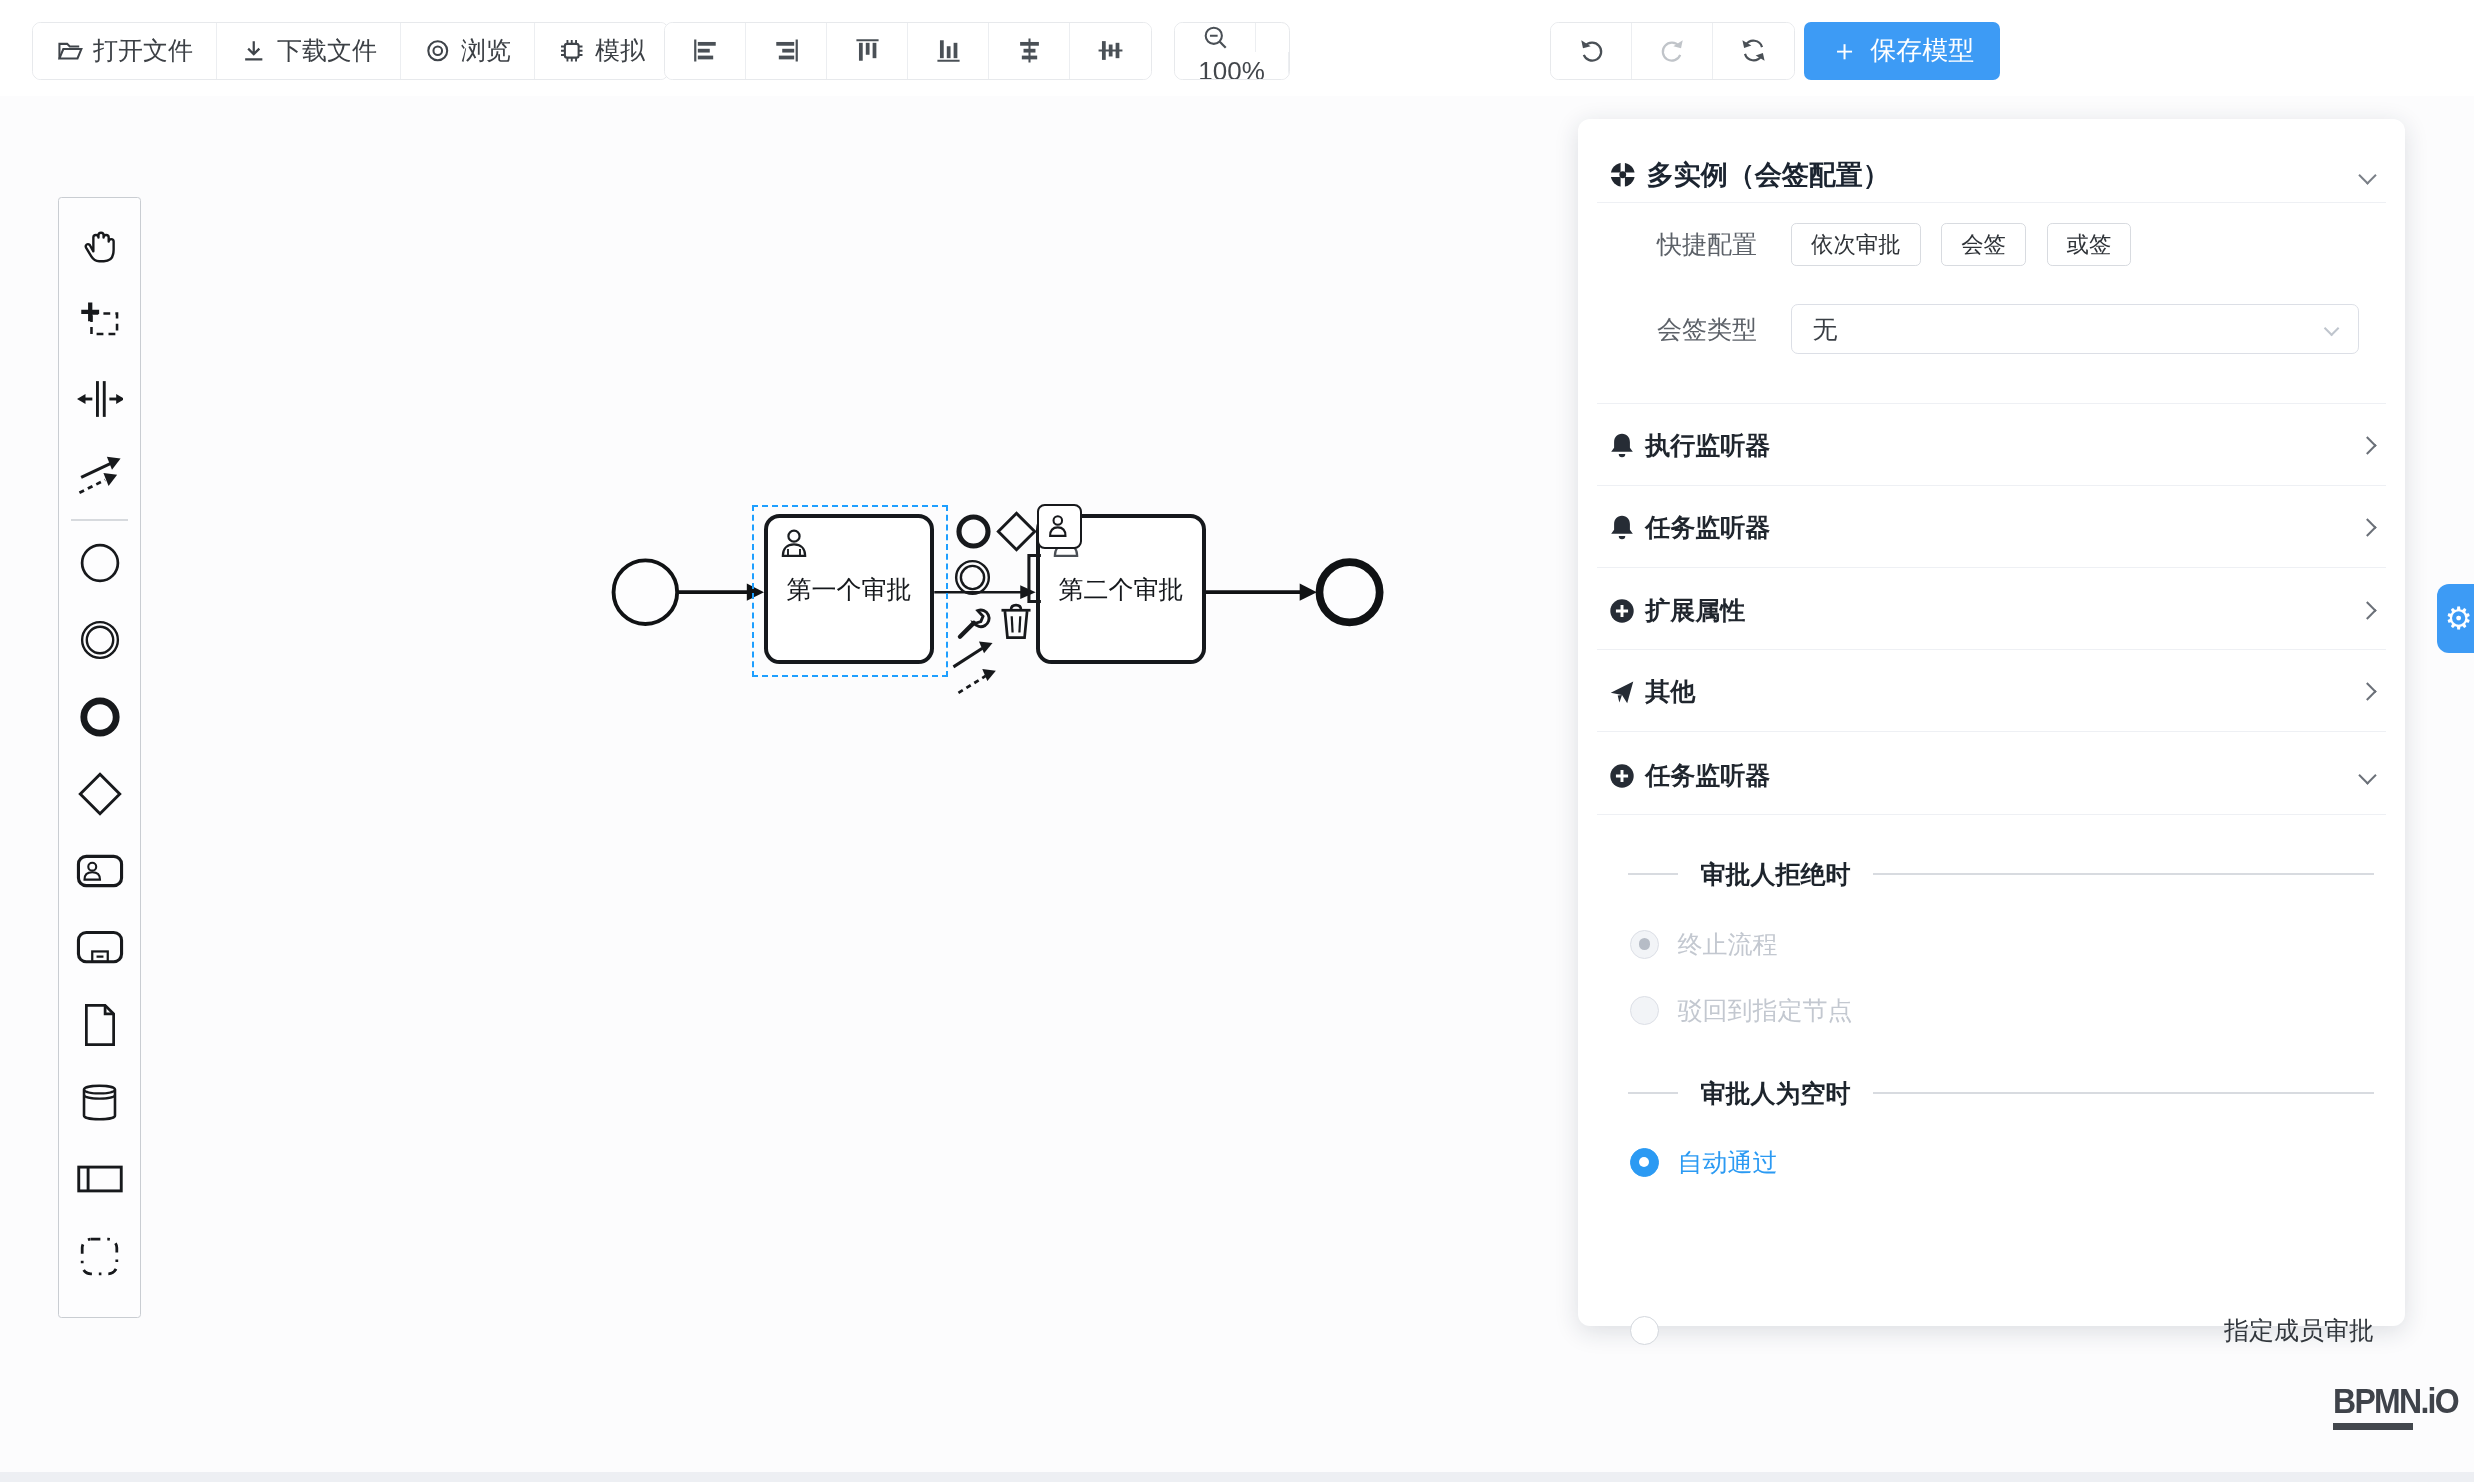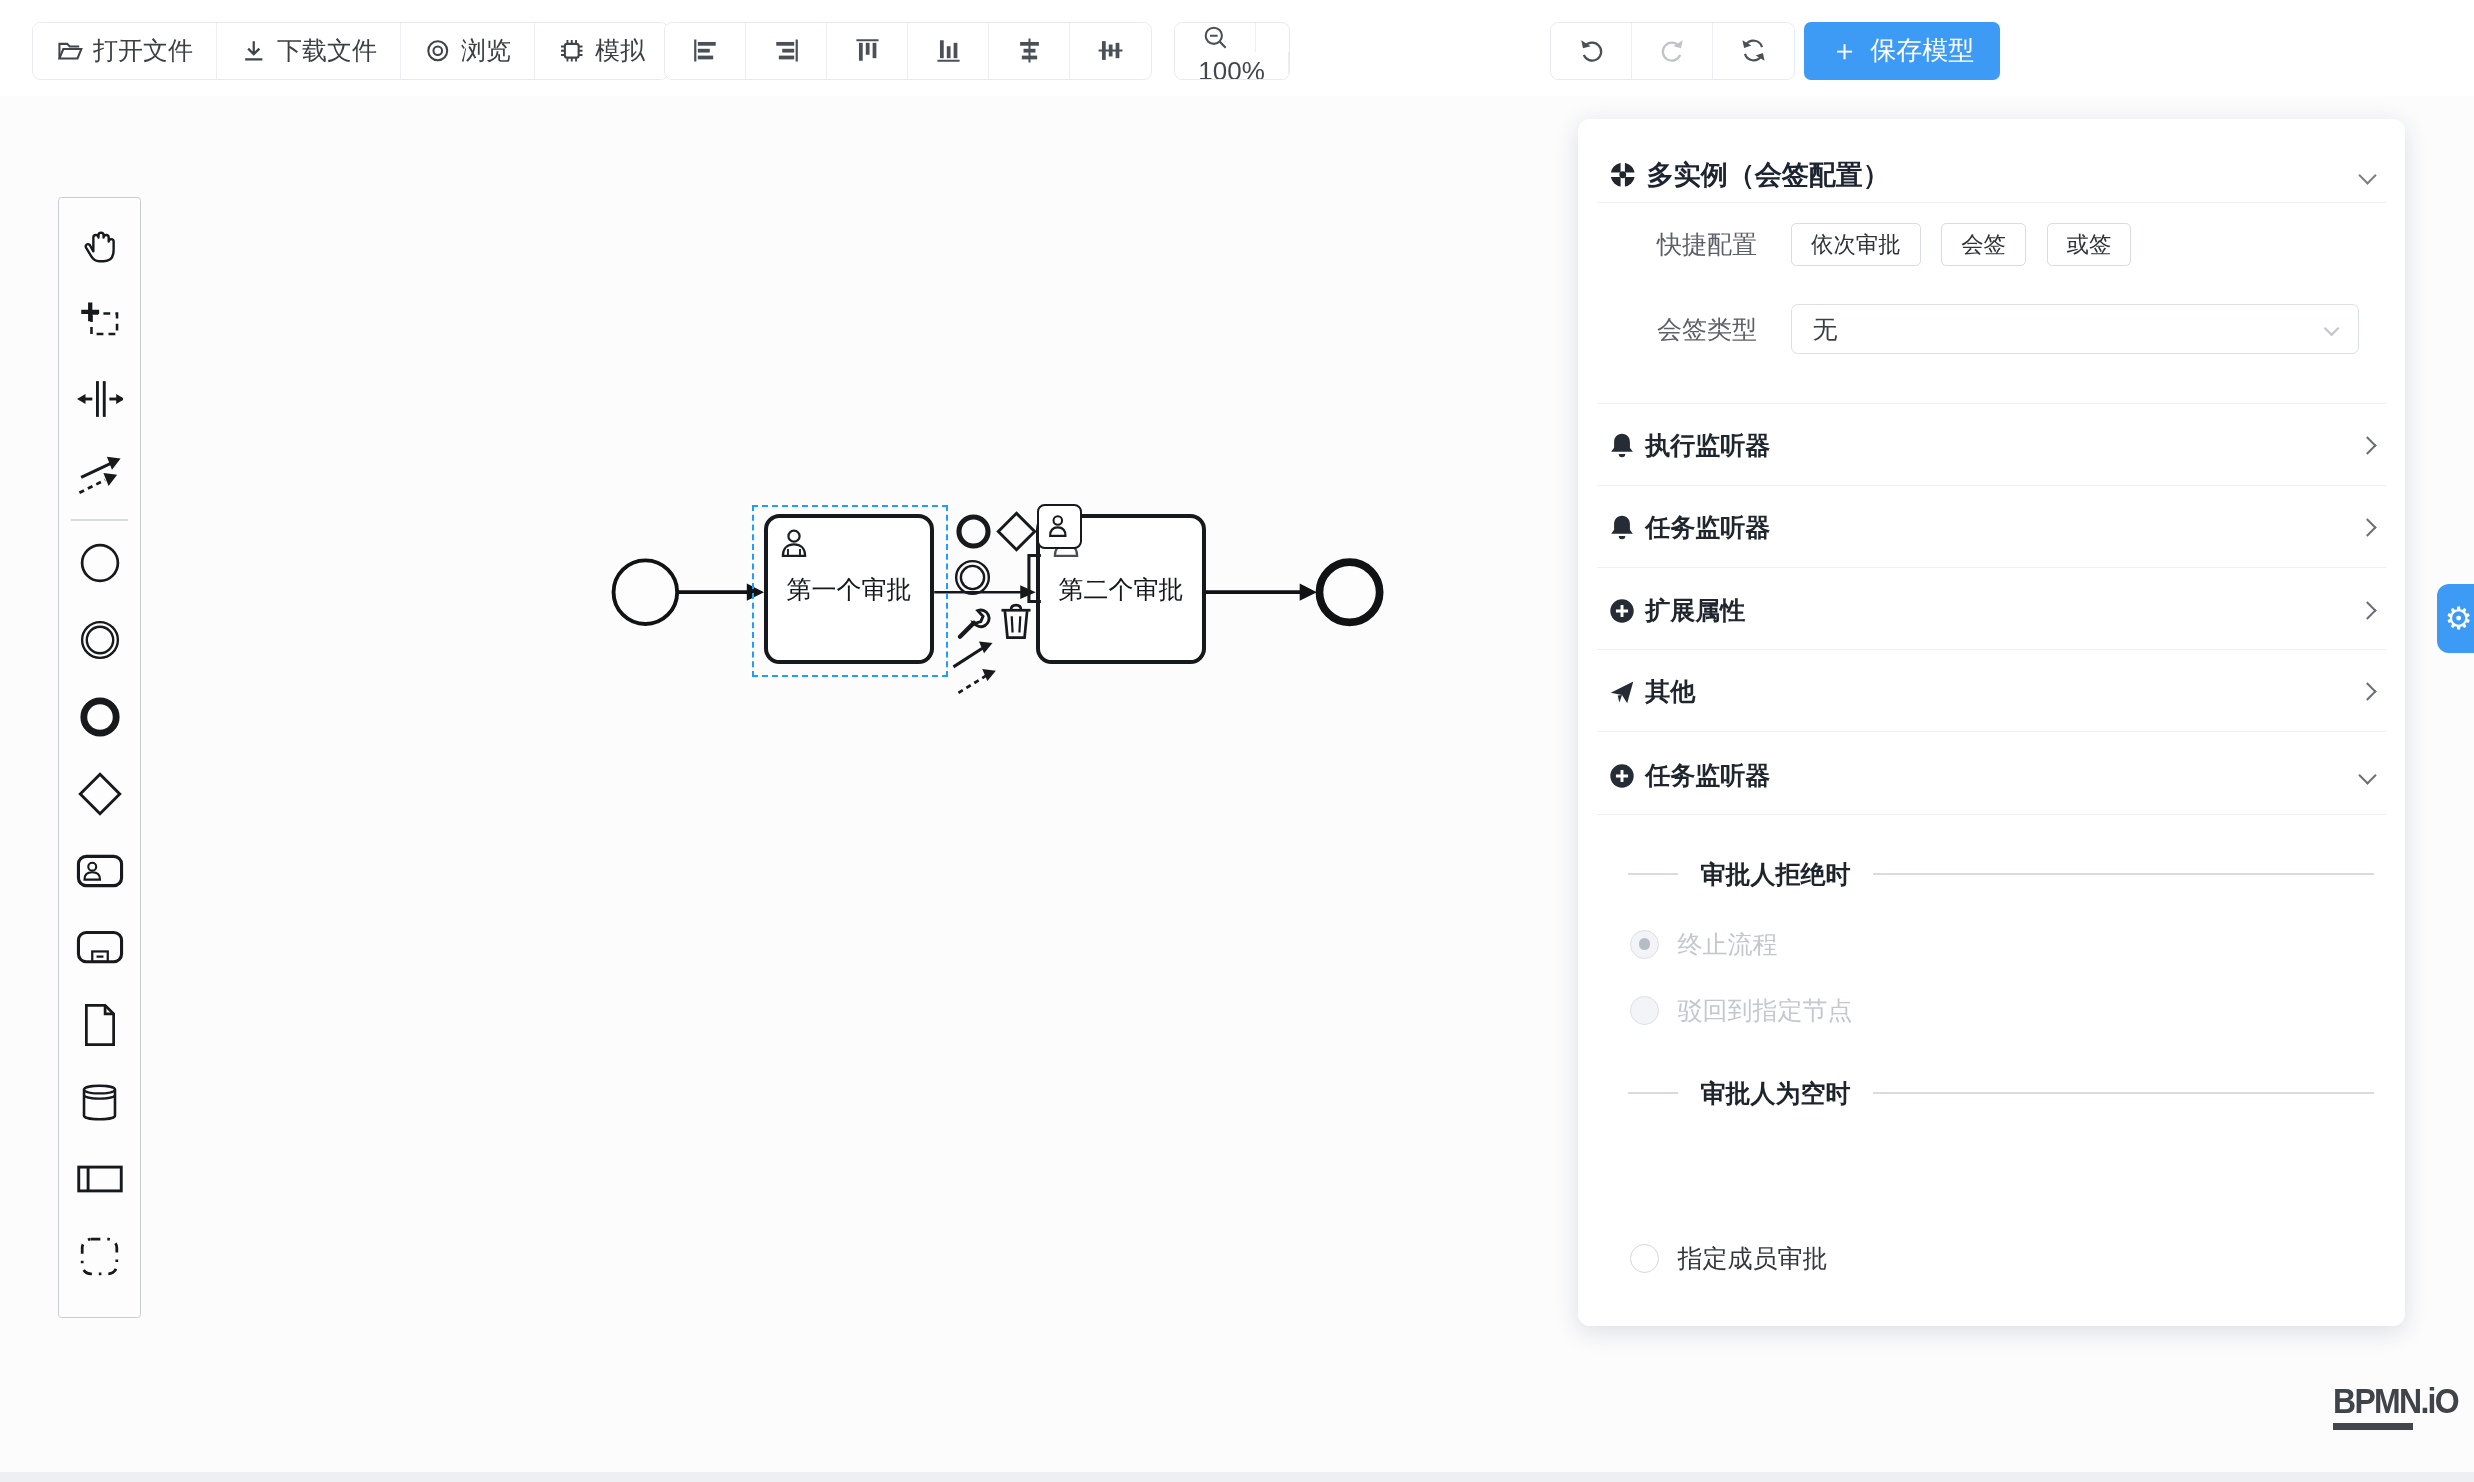--- a/index.html
+++ b/index.html
@@ -509,21 +509,25 @@
     <span class="radio dis"></span>
     <span class="radio-label dim">驳回到指定节点</span>
   </div>
 
   <div class="p-abs subhdr" style="top:955px;justify-content:flex-end;">
     <span class="l1"></span>
     <span class="subhdr-title">审批人为空时</span>
     <span class="l2"></span>
   </div>
 
-  <div class="p-abs radio-row" style="top:1120px;">
+  <div class="p-abs radio-row" style="top:1024px;">
+    <span class="radio on-blue"></span>
+    <span class="radio-label blue">自动通过</span>
+  </div>
+  <div class="p-abs radio-row" style="top:1192px;justify-content:space-between;">
     <span class="radio"></span>
     <span class="radio-label">指定成员审批</span>
   </div>
 </div>
 
 <div class="gear-tab">
   <span>⚙</span>
 </div>
 
 <div class="bpmn-logo">

